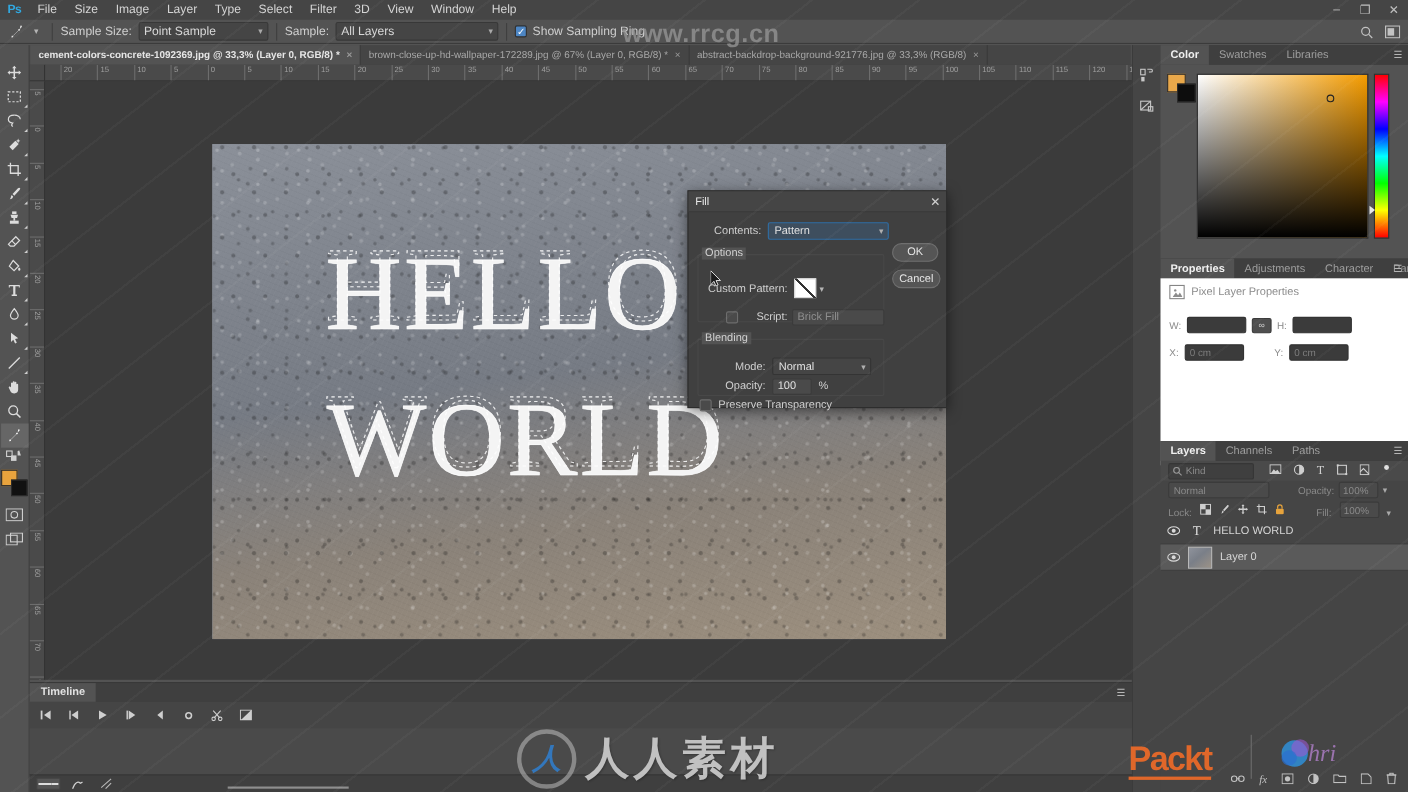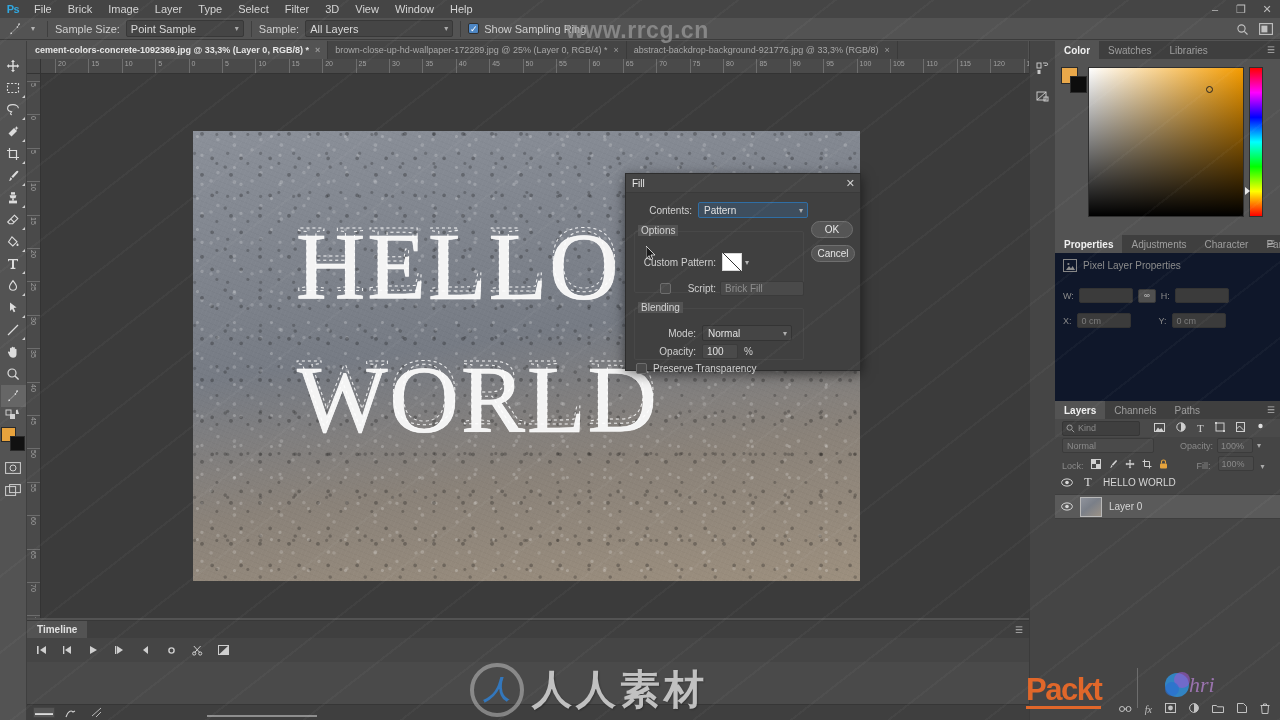--- a/index.html
+++ b/index.html
@@ -167,21 +167,21 @@
      border:1px solid #2f2f2f; }
   .cp-dot{ position:absolute; left:117px; top:18px; width:7px; height:7px; border-radius:50%;
            border:1px solid #222; }
   .cp-hue{ position:absolute; left:194px; top:8px; width:14px; height:150px;
       background:linear-gradient(to bottom,#ff0000,#ff00ff,#0000ff,#00ffff,#00ff00,#ffff00,#ff0000);
       border:1px solid #2f2f2f; }
   .cp-huemk{ position:absolute; left:190px; top:128px; width:0; height:0;
              border-top:4px solid transparent; border-bottom:4px solid transparent;
              border-left:5px solid #e8e8e8; }
 
-  .proppanel{ position:relative; height:170px; background:#0f172a; }
+  .proppanel{ position:relative; height:170px; background:#ffffff; }
   .prop-row{ display:flex; align-items:center; padding:6px 8px; gap:6px; }
   .prop-title{ font-size:10px; color:#8c8c8c; }
   .prop-ico{ width:14px; height:13px; border:1px solid #858585; display:flex;
              align-items:center; justify-content:center; }
   .pfield{ height:15px; background:#3b3b3b; border:1px solid #333; border-radius:2px;
            display:flex; align-items:center; padding:0 4px; font-size:9px; color:#7d7d7d; }
   .lnk{ width:18px; height:14px; background:#4f4f4f; border:1px solid #3a3a3a; border-radius:2px;
         display:flex; align-items:center; justify-content:center; font-size:8px; color:#cfcfcf;}
 
   .layerspanel{ position:absolute; left:0; top:360px; width:225px; height:319px; background:#454545;}
@@ -262,21 +262,21 @@
   .wm-div{ left:1137px; top:668px; width:1px; height:40px; background:#6d6d6d; }
 </style>
 </head>
 <body>
 
 <div id="app">
 
   <div class="menubar">
     <div class="ps-logo">Ps</div>
     <div class="menuitem">File</div>
-    <div class="menuitem">Brick</div>
+    <div class="menuitem">Size</div>
     <div class="menuitem">Image</div>
     <div class="menuitem">Layer</div>
     <div class="menuitem">Type</div>
     <div class="menuitem">Select</div>
     <div class="menuitem">Filter</div>
     <div class="menuitem">3D</div>
     <div class="menuitem">View</div>
     <div class="menuitem">Window</div>
     <div class="menuitem">Help</div>
     <div class="wctrl">
@@ -325,21 +325,21 @@
       </div>
     </div>
   </div>
 
   <div class="tabbar">
     <div class="tab active">
       <span>cement-colors-concrete-1092369.jpg @ 33,3% (Layer 0, RGB/8) *</span>
       <span class="x">×</span>
     </div>
     <div class="tab">
-      <span>brown-close-up-hd-wallpaper-172289.jpg @ 25% (Layer 0, RGB/4) *</span>
+      <span>brown-close-up-hd-wallpaper-172289.jpg @ 67% (Layer 0, RGB/8) *</span>
       <span class="x">×</span>
     </div>
     <div class="tab">
       <span>abstract-backdrop-background-921776.jpg @ 33,3% (RGB/8)</span>
       <span class="x">×</span>
     </div>
   </div>
 
   <div class="toolbar">
     <div class="tool">

